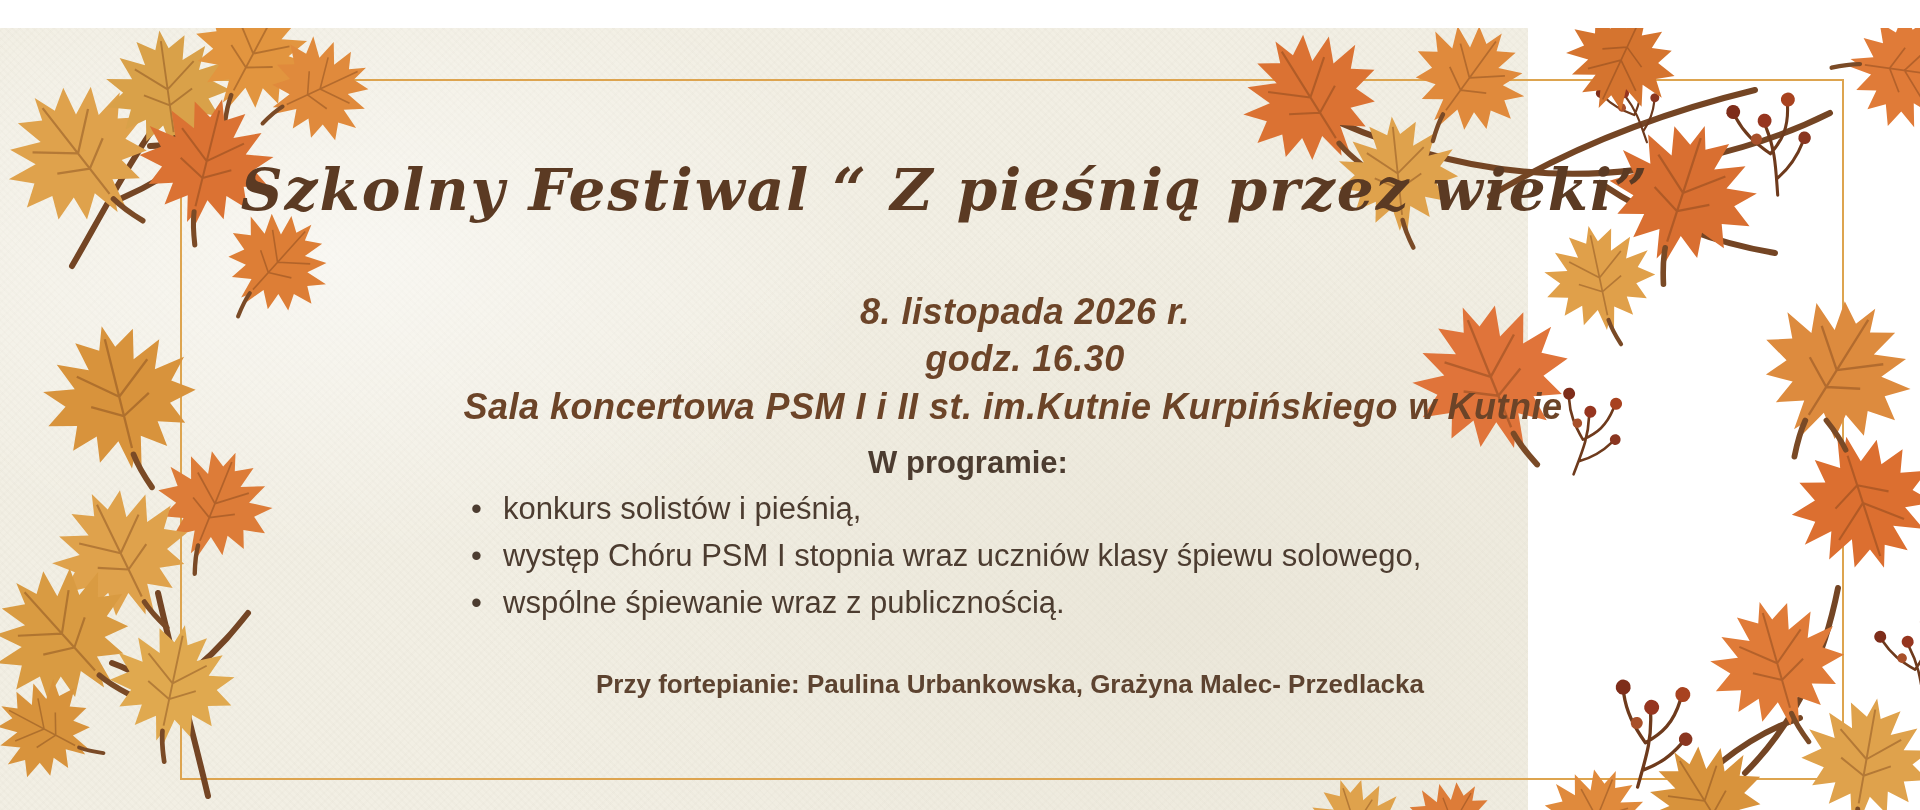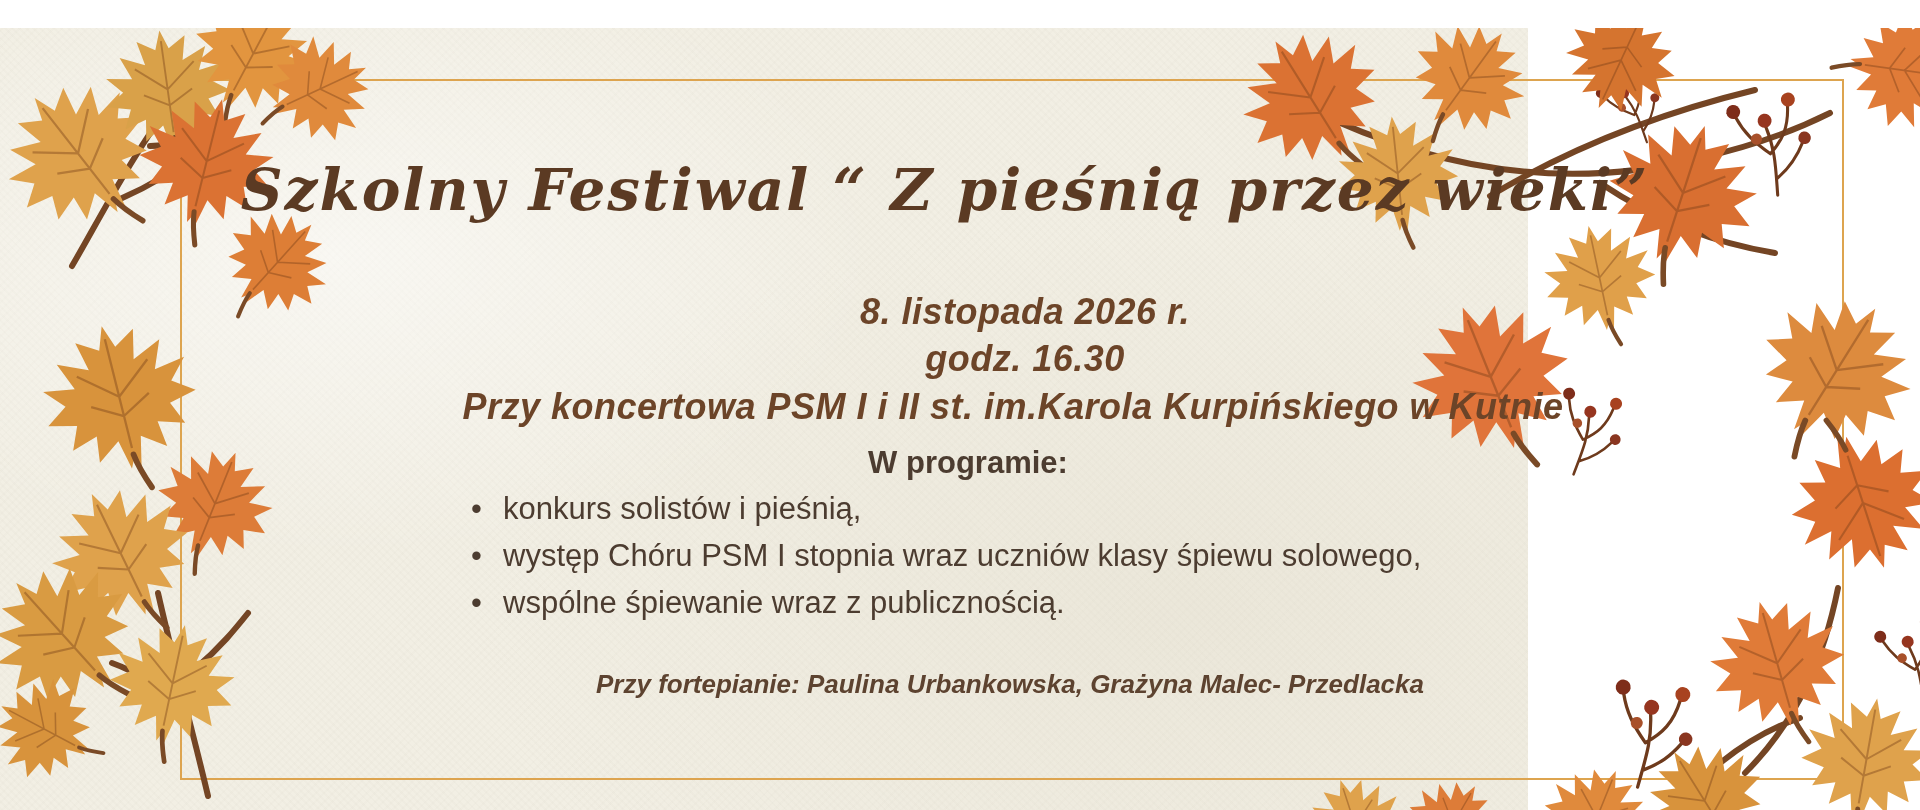--- a/index.html
+++ b/index.html
@@ -49,21 +49,21 @@
     top:406px;left:0;list-style:none;padding:0 0 0 285px;box-sizing:border-box;
     font-size:31px;line-height:47px;color:#4c3c30;text-align:left;
   }
   ul.program-list li{position:relative;padding-left:38px;}
   ul.program-list .dot{
     position:absolute;left:6px;top:0;color:#4c3c30;font-size:31px;
   }
   .accompanist-line{
     top:588px;width:1470px;text-align:center;
     font-family:"Liberation Sans",sans-serif;
-    font-style:italic;font-weight:700;
+    font-weight:700;
     font-size:26px;line-height:34px;color:#5d4330;
   }
 </style>
 </head>
 <body>
 
 <div class="poster">
 
   <div class="frame"></div>
 
@@ -203,21 +203,21 @@
       <g style="--c:#dd7c38" transform="translate(1452 798) rotate(30) scale(1.0)">
           <use href="#mapleleaf"></use>
         </g>
     </g>
   </svg>
 
   <div class="content">
     <h1 class="title">Szkolny Festiwal “ Z pieśnią przez wieki”</h1>
     <div class="accent date-line">8. listopada 2026 r.</div>
     <div class="accent time-line">godz. 16.30</div>
-    <div class="accent venue-line">Przy koncertowa PSM I i II st. im.Karola Kurpińskiego  w Kutnie</div>
+    <div class="accent venue-line">Sala koncertowa PSM I i II st. im.Kutnie Kurpińskiego  w Kutnie</div>
     <div class="program-heading">W programie:</div>
     <ul class="program-list">
       <li>
         <span class="dot">•</span>
         <span>konkurs solistów i pieśnią,</span>
       </li>
       <li>
         <span class="dot">•</span>
         <span>występ Chóru PSM I stopnia wraz uczniów klasy śpiewu solowego,</span>
       </li>

